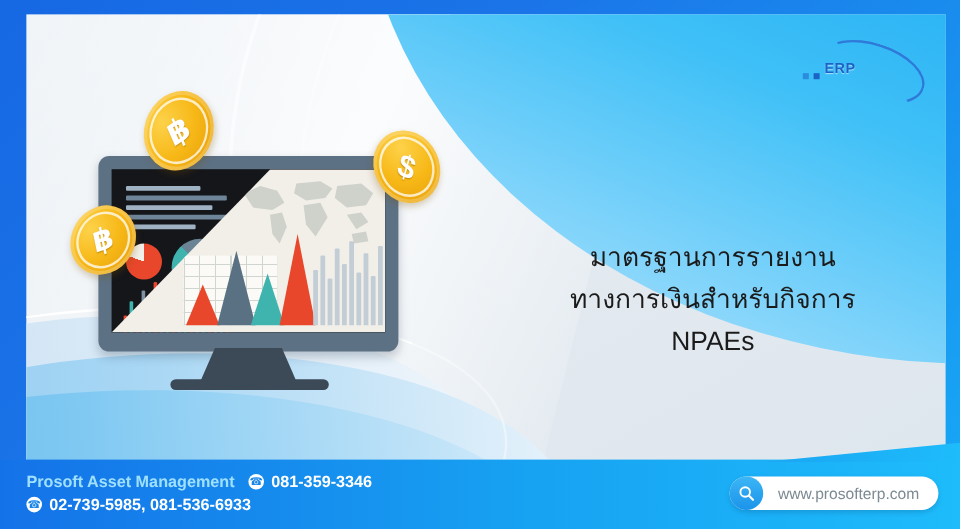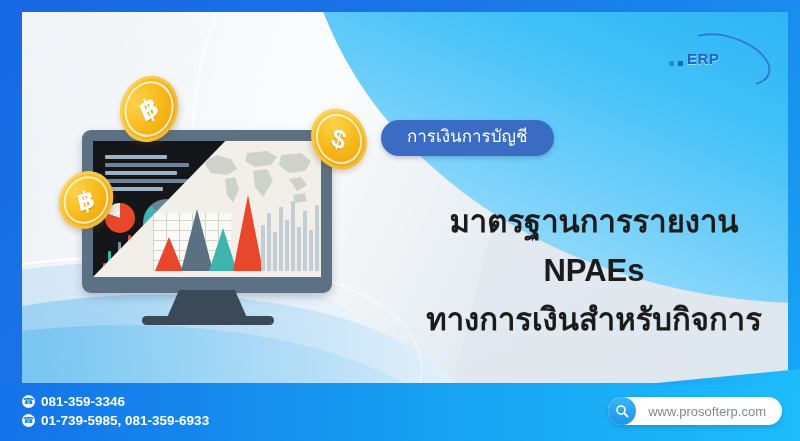--- a/index.html
+++ b/index.html
@@ -179,21 +179,21 @@
     border-radius:22px;
     font-size:17px;line-height:1.15;
     box-shadow:0 2px 5px rgba(30,60,120,.28);
     white-space:nowrap;
   }
 
   
   .headline{
     position:absolute;left:372px;top:186px;width:400px;
     text-align:center;color:#1b1b1b;
-    font-size:31px;line-height:1.58;font-weight:700;
+    font-size:22px;line-height:1.58;font-weight:400;
   }
   .headline .ln{display:block;}
 
   
   .footer{
     position:absolute;left:0;right:0;bottom:0;height:58px;
     background:linear-gradient(90deg,#1472e8 0%,#17a2f2 55%,#1ebcfb 100%);
   }
   .footer-notch{
     position:absolute;right:0;top:-14px;width:200px;height:16px;
@@ -235,21 +235,21 @@
 
   
   .logo{position:absolute;right:22px;top:18px;width:120px;height:48px;}
   .logo-pro{
     position:absolute;left:0;top:2px;
     font-size:19px;font-weight:700;letter-spacing:.5px;
     color:#4a4a4a;text-shadow:0 1px 1px rgba(255,255,255,.7);
   }
   .logo-erp{
     position:absolute;left:41px;top:20px;
-    font-size:15px;font-weight:700;letter-spacing:.5px;
+    font-size:12px;font-weight:700;letter-spacing:.5px;
     color:#1c63c8;text-shadow:0 1px 1px rgba(255,255,255,.6);
   }
   .logo-dot{
     position:absolute;width:5px;height:5px;background:#1c63c8;top:31px;
   }
   .logo-dot.d1{left:23px;opacity:.55;}
   .logo-dot.d2{left:32px;}
   .logo-swoosh{
     position:absolute;left:36px;top:6px;width:86px;height:44px;
     border-radius:50%;
@@ -347,47 +347,47 @@
         </div>
       </div>
       <div class="mon-neck"></div>
       <div class="mon-base"></div>
     </div>
 
     <div class="coin coin-1">฿</div>
     <div class="coin coin-2">$</div>
     <div class="coin coin-3">฿</div>
 
-    <div class="badge">การเงินการบัญชี</div>
 
     <div class="headline">
       <span class="ln">มาตรฐานการรายงาน</span>
+      <span class="ln">ทางการเงินสำหรับกิจการ</span>
       <span class="ln">NPAEs</span>
-      <span class="ln">ทางการเงินสำหรับกิจการ</span>
     </div>
 
     <div class="logo">
       <div class="logo-swoosh"></div>
       <div class="logo-dot d1"></div>
       <div class="logo-dot d2"></div>
       <div class="logo-erp">ERP</div>
     </div>
   </div>
 
   <div class="footer">
     <div class="footer-notch"></div>
 
     <div class="f-left">
       <div class="f-row">
+        <span class="f-prod">Prosoft Asset Management</span>
         <span class="ph-icon">☎</span>
         <span class="f-phone">081-359-3346</span>
       </div>
       <div class="f-row">
         <span class="ph-icon">☎</span>
-        <span class="f-phone">01-739-5985, 081-359-6933</span>
+        <span class="f-phone">02-739-5985, 081-536-6933</span>
       </div>
     </div>
 
     <div class="urlbar">
       <span class="url-circle">
         <svg width="14" height="14" viewBox="0 0 14 14">
           <circle cx="6" cy="6" r="4" fill="none" stroke="#ffffff" stroke-width="1.6"></circle>
           <line x1="9" y1="9" x2="12.5" y2="12.5" stroke="#ffffff" stroke-width="1.8" stroke-linecap="round"></line>
         </svg>
       </span>

